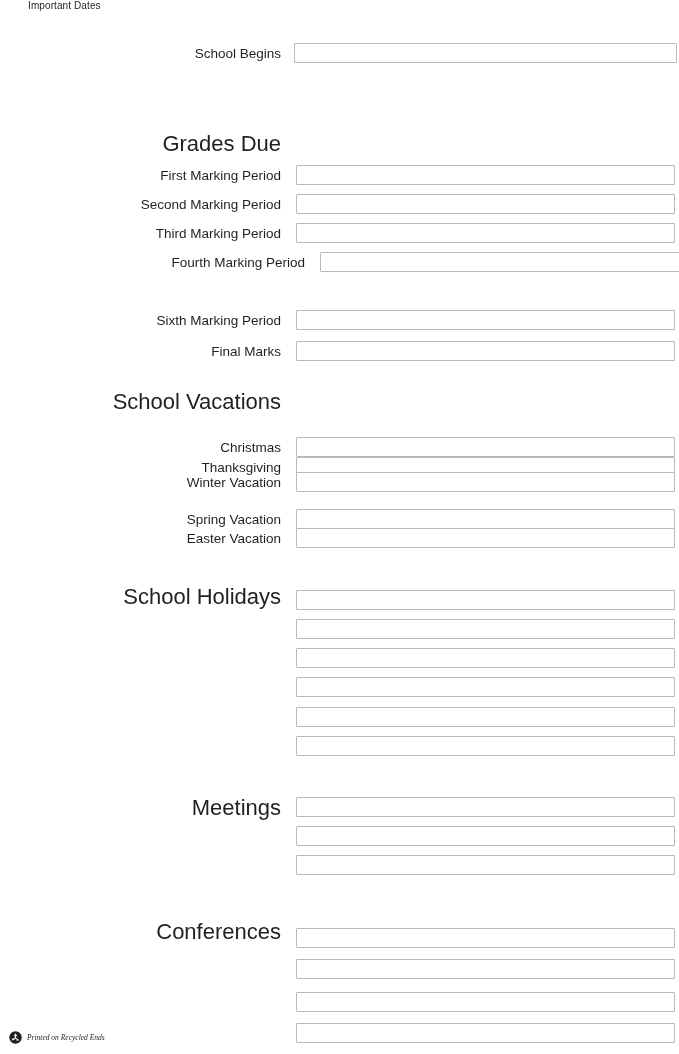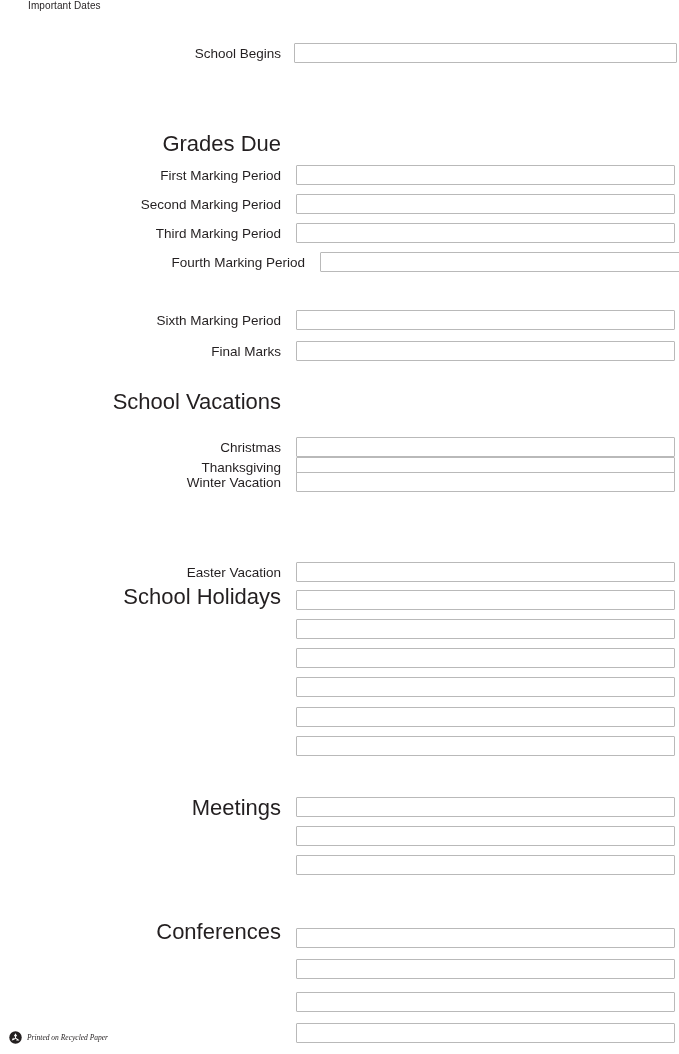--- a/index.html
+++ b/index.html
@@ -155,21 +155,25 @@
     <input class="field short" type="text" value="" style="">
   </div>
   <div class="row" style="top:437px;">
     <div class="label">Christmas</div>
     <input class="field short" type="text" value="" style="">
   </div>
   <div class="row" style="top:472px;">
     <div class="label">Winter Vacation</div>
     <input class="field short" type="text" value="" style="">
   </div>
-  <div class="row" style="top:562px;">
+  <div class="row" style="top:509px;">
+    <div class="label">Spring Vacation</div>
+    <input class="field short" type="text" value="" style="">
+  </div>
+  <div class="row" style="top:528px;">
     <div class="label">Easter Vacation</div>
     <input class="field short" type="text" value="" style="">
   </div>
 
   <div class="section-head" style="top:584px;">School Holidays</div>
   <input class="blank-field" style="top: 590px;" type="text">
   <input class="blank-field" style="top: 619px;" type="text">
   <input class="blank-field" style="top: 648px;" type="text">
   <input class="blank-field" style="top: 677px;" type="text">
   <input class="blank-field" style="top: 707px;" type="text">
@@ -186,16 +190,16 @@
   <input class="blank-field" style="top: 992px;" type="text">
   <input class="blank-field" style="top: 1023px;" type="text">
 
   <div class="footer">
     <svg class="recycle-icon" viewBox="0 0 24 24">
       <circle cx="12" cy="12" r="11.5" fill="#231f20"></circle>
       <path d="M12 4.2 L15.2 9.6 L12.9 9.6 L12.9 13.2 L11.1 13.2 L11.1 9.6 L8.8 9.6 Z" fill="#ffffff"></path>
       <path d="M5.0 17.6 L7.6 12.2 L8.8 14.2 L11.6 12.6 L12.5 14.1 L8.2 16.6 Z" fill="#ffffff"></path>
       <path d="M19.2 17.6 L13.2 17.6 L14.4 15.6 L11.6 14.0 L12.5 12.5 L17.0 15.0 Z" fill="#ffffff"></path>
     </svg>
-    <span class="footer-text">Printed on Recycled Paper</span>
+    <span class="footer-text">Printed on Recycled Ends</span>
   </div>
 
 </div>
 
 </body></html>

